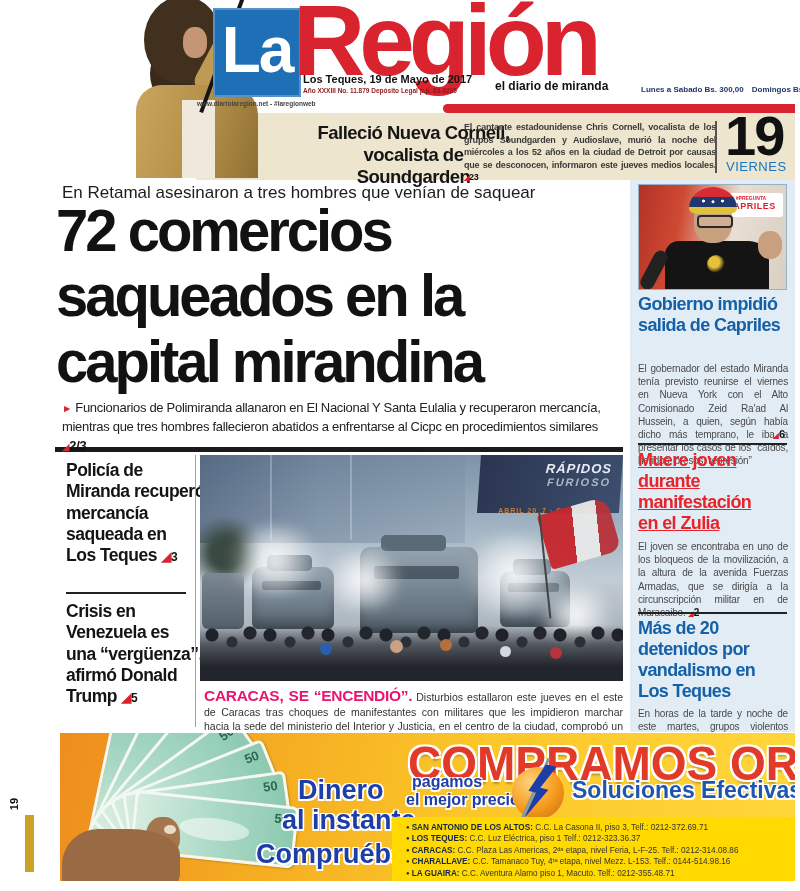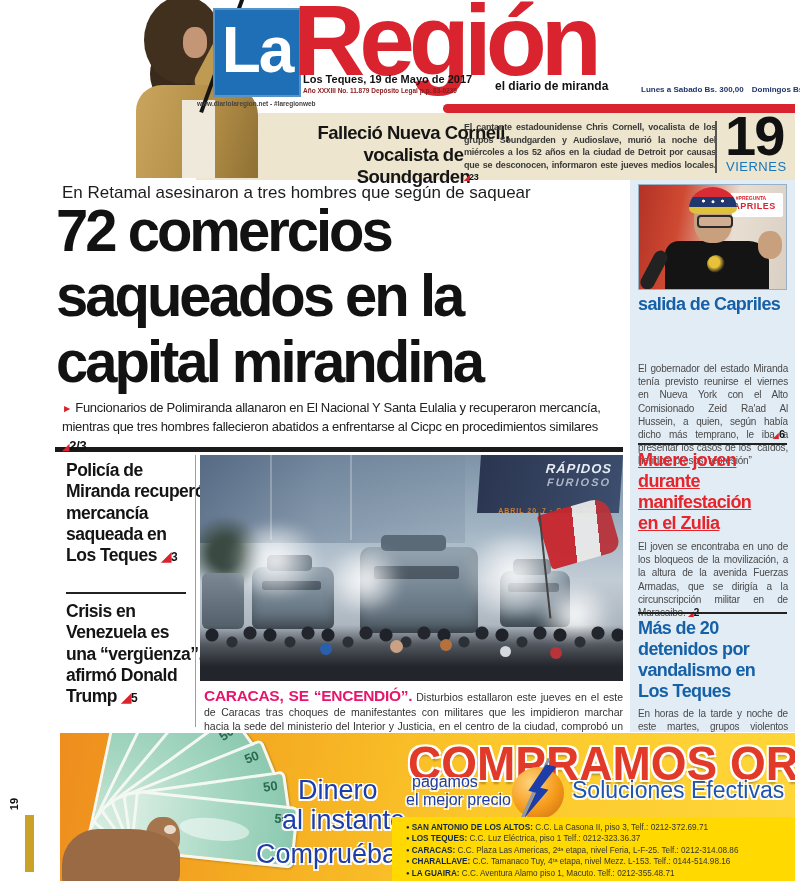--- a/index.html
+++ b/index.html
@@ -123,21 +123,21 @@
   
   .side-num{left:8px;top:798px;font-size:11px;font-weight:bold;color:#111;transform:rotate(-90deg);}
   .gold-bar{left:25px;top:815px;width:9px;height:57px;background:#c9a227;}
 
   
   .ad{left:60px;top:733px;width:735px;height:148px;overflow:hidden;
       background:linear-gradient(100deg,#ee8d1e 0%,#f5ae22 30%,#fbc62a 55%,#ffd73a 100%);}
   .ad-title{position:absolute;left:348px;top:2px;font-size:46px;font-weight:bold;color:#e23a28;letter-spacing:0px;
             transform:scaleY(1.05);transform-origin:top left;white-space:nowrap;
             text-shadow:-2px -2px 0 #fff,2px -2px 0 #fff,-2px 2px 0 #fff,2px 2px 0 #fff,0 4px 2px rgba(0,0,0,.25);}
-  .ad-blue{position:absolute;color:#1d3ea8;font-weight:normal;white-space:nowrap;
+  .ad-blue{position:absolute;color:#1d3ea8;font-weight:bold;white-space:nowrap;
            text-shadow:-1.5px -1.5px 0 #fff,1.5px -1.5px 0 #fff,-1.5px 1.5px 0 #fff,1.5px 1.5px 0 #fff;}
   .ad-d1{left:238px;top:42px;font-size:27px;}
   .ad-d2{left:222px;top:72px;font-size:27px;}
   .ad-d3{left:196px;top:106px;font-size:27px;}
   .ad-p1{left:352px;top:40px;font-size:16px;}
   .ad-p2{left:346px;top:58px;font-size:16px;}
   .ad-brand{left:512px;top:44px;font-size:23px;color:#1d55b0;}
   .ad-logo{position:absolute;left:452px;top:34px;width:52px;height:52px;border-radius:50%;
            background:radial-gradient(circle at 35% 30%,#ffd27a,#f59a1b 55%,#c56b10);}
   .ad-bolt{position:absolute;left:466px;top:30px;width:24px;height:58px;background:#1d3ea8;transform:rotate(14deg);
@@ -189,21 +189,21 @@
     <div class="obit-headline">
       <div>Falleció Nueva Cornell,</div>
       <div>vocalista de Soundgarden</div>
     </div>
     <div class="obit-summary"><span>El cantante estadounidense Chris Cornell, vocalista de los grupos Soundgarden y Audioslave, murió la noche del miércoles a los 52 años en la ciudad de Detroit por causas que se desconocen, informaron este jueves medios locales. </span><span class="tri">◢</span><span class="pref">23</span></div>
     <div class="obit-div"></div>
     <div class="day-num">19</div>
     <div class="day-name">VIERNES</div>
   </div>
 
-  <div class="abs kicker">En Retamal asesinaron a tres hombres que según de saquear</div>
+  <div class="abs kicker">En Retamal asesinaron a tres hombres que venían de saquear</div>
   <div class="abs headline">
     <div>72 comercios</div>
     <div>saqueados en la</div>
     <div>capital mirandina</div>
   </div>
   <div class="abs deck"><span class="arrow">►</span><span> Funcionarios de Polimiranda allanaron en El Nacional Y Santa Eulalia y recuperaron mercancía, mientras que tres hombres fallecieron abatidos a enfrentarse al Cicpc en procedimientos similares </span><span class="tri">◢</span><span class="pref">2/3</span></div>
 
   <div class="abs black-rule"></div>
 
   <div class="abs leftcol">
@@ -265,20 +265,21 @@
       <div class="cap-torso"></div>
       <div class="cap-logo"></div>
       <div class="cap-head"></div>
       <div class="cap-hat"></div>
       <div class="cap-glasses"></div>
       <div class="cap-mic"></div>
       <div class="cap-hand"></div>
     </div>
 
     <div class="sb-head sb-blue" style="top:114px;">
+      <div>Gobierno impidió</div>
       <div>salida de Capriles</div>
     </div>
     <div class="sb-body" style="top:182px;">El gobernador del estado Miranda tenía previsto reunirse el viernes en Nueva York con el Alto Comisionado Zeid Ra'ad Al Hussein, a quien, según había dicho más temprano, le iba a presentar los casos de los “caídos, heridos, presos, represión”</div>
     <div class="sb-ref" style="top:248px;"><span class="tri">◢</span><span class="pref">6</span></div>
     <div class="sb-rule" style="top:263px;"></div>
 
     <div class="sb-head sb-red" style="top:270px;">
       <div>Muere joven</div>
       <div>durante</div>
       <div>manifestación</div>

